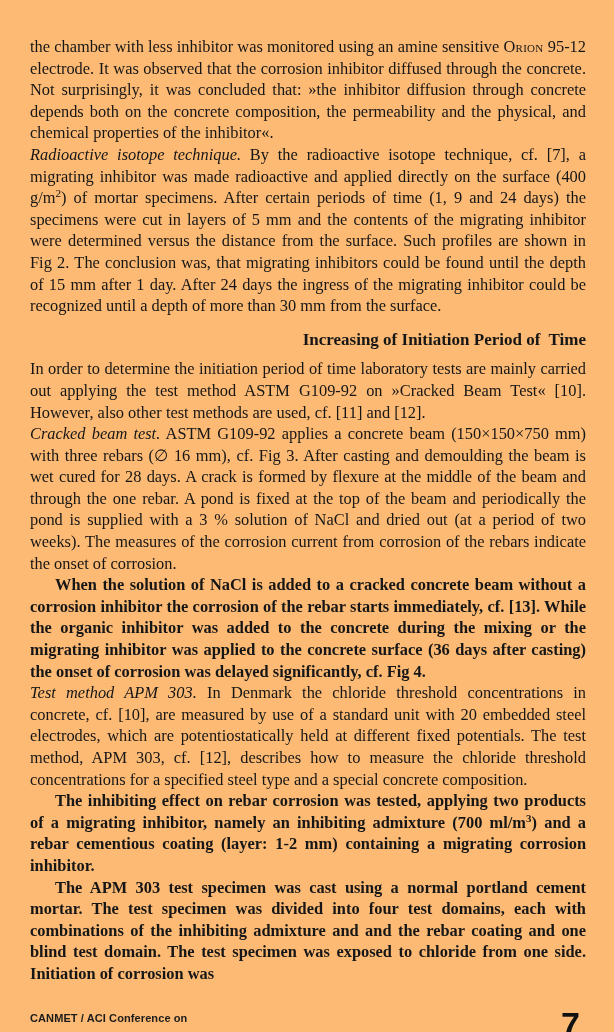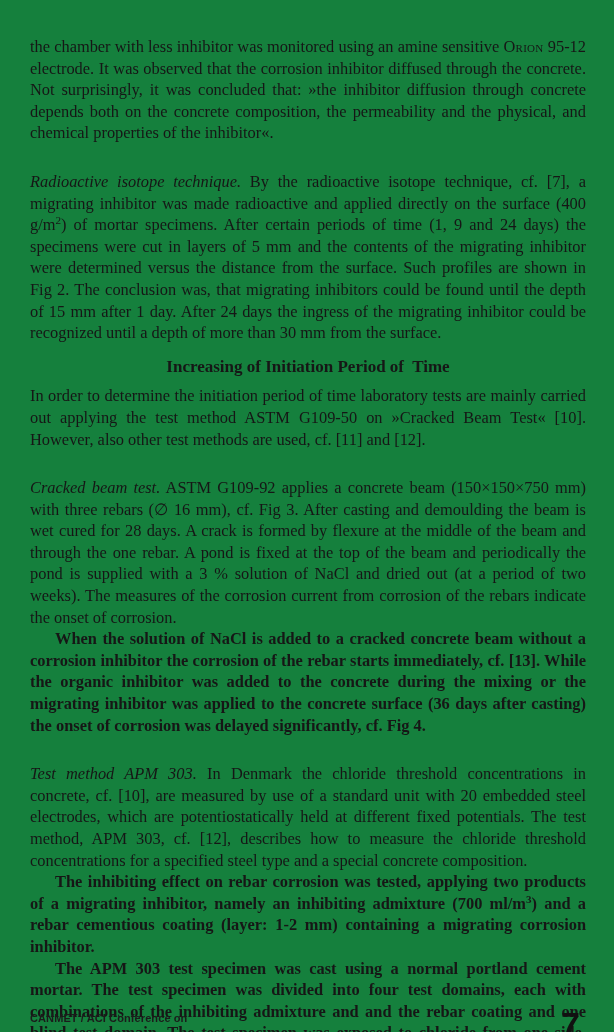--- a/index.html
+++ b/index.html
@@ -5,50 +5,50 @@
   html, body {
     margin: 0;
     padding: 0;
     background: #e8e8e8;
   }
   .page {
     position: relative;
     width: 614px;
     height: 1032px;
     margin: 0 auto;
-    background: #15803d;
+    background: #fdba74;
     color: #161616;
     font-family: "Liberation Serif", serif;
     overflow: hidden;
     box-shadow: 0 0 4px rgba(0,0,0,0.25);
   }
   .content {
     position: absolute;
     left: 30px;
     top: 36px;
     width: 556px;
     text-align: justify;
     font-size: 16.4px;
     line-height: 21.6px;
   }
   p.body {
     margin: 0;
   }
   p.mt {
-    margin-top: 27px;
+    margin-top: 0;
   }
   p.indent {
     text-indent: 25px;
     font-weight: bold;
   }
   h2.section-heading {
     margin: 12px 0 8px 0;
     font-size: 17px;
     font-weight: bold;
-    text-align: center;
+    text-align: right;
     white-space: pre;
     font-family: "Liberation Serif", serif;
   }
   .run-i { font-style: italic; }
   .run-sc { font-variant: small-caps; letter-spacing: 0.3px; }
   .run-sup {
     vertical-align: super;
     font-size: 0.68em;
     line-height: 0;
   }
@@ -83,21 +83,21 @@
 
 <div class="page">
   <div class="content">
 
     <p class="body"><span>the chamber with less inhibitor was monitored using an amine sensitive </span><span class="run-sc">Orion</span><span> 95-12 electrode. It was observed that the corrosion inhibitor diffused through the concrete. Not surprisingly, it was concluded that: »the inhibitor diffusion through concrete depends both on the concrete composition, the permeability and the physical, and chemical properties of the inhibitor«.</span></p>
 
     <p class="body mt"><span class="run-i">Radioactive isotope technique.</span><span> By the radioactive isotope technique, cf. [7], a migrating inhibitor was made radioactive and applied directly on the surface (400 g/m</span><span class="run-sup">2</span><span>) of mortar specimens. After certain periods of time (1, 9 and 24 days) the specimens were cut in layers of 5 mm and the contents of the migrating inhibitor were determined versus the distance from the surface. Such profiles are shown in Fig 2. The conclusion was, that migrating inhibitors could be found until the depth of 15 mm after 1 day. After 24 days the ingress of the migrating inhibitor could be recognized until a depth of more than 30 mm from the surface.</span></p>
 
     <h2 class="section-heading">Increasing of Initiation Period of  Time</h2>
 
-    <p class="body"><span>In order to determine the initiation period of time laboratory tests are mainly carried out applying the test method ASTM G109-50 on »Cracked Beam Test« [10]. However, also other test methods are used, cf. [11] and [12].</span></p>
+    <p class="body"><span>In order to determine the initiation period of time laboratory tests are mainly carried out applying the test method ASTM G109-92 on »Cracked Beam Test« [10]. However, also other test methods are used, cf. [11] and [12].</span></p>
 
     <p class="body mt"><span class="run-i">Cracked beam test.</span><span> ASTM G109-92 applies a concrete beam (150×150×750 mm) with three rebars (∅ 16 mm), cf. Fig 3. After casting and demoulding the beam is wet cured for 28 days. A crack is formed by flexure at the middle of the beam and through the one rebar. A pond is fixed at the top of the beam and periodically the pond is supplied with a 3 % solution of NaCl and dried out (at a period of two weeks). The measures of the corrosion current from corrosion of the rebars indicate the onset of corrosion.</span></p>
 
     <p class="body indent"><span>When the solution of NaCl is added to a cracked concrete beam without a corrosion inhibitor the corrosion of the rebar starts immediately, cf. [13]. While the organic inhibitor was added to the concrete during the mixing or the migrating inhibitor was applied to the concrete surface (36 days after casting) the onset of corrosion was delayed significantly, cf. Fig 4.</span></p>
 
     <p class="body mt"><span class="run-i">Test method APM 303.</span><span> In Denmark the chloride threshold concentrations in concrete, cf. [10], are measured by use of a standard unit with 20 embedded steel electrodes, which are potentiostatically held at different fixed potentials. The test method, APM 303, cf. [12], describes how to measure the chloride threshold concentrations for a specified steel type and a special concrete composition.</span></p>
 
     <p class="body indent"><span>The inhibiting effect on rebar corrosion was tested, applying two products of a migrating inhibitor, namely an inhibiting admixture (700 ml/m</span><span class="run-sup">3</span><span>) and a rebar cementious coating (layer: 1-2 mm) containing a migrating corrosion inhibitor.</span></p>
 
     <p class="body indent"><span>The APM 303 test specimen was cast using a normal portland cement mortar. The test specimen was divided into four test domains, each with combinations of the inhibiting admixture and and the rebar coating and one blind test domain. The test specimen was exposed to chloride from one side. Initiation of corrosion was</span></p>

